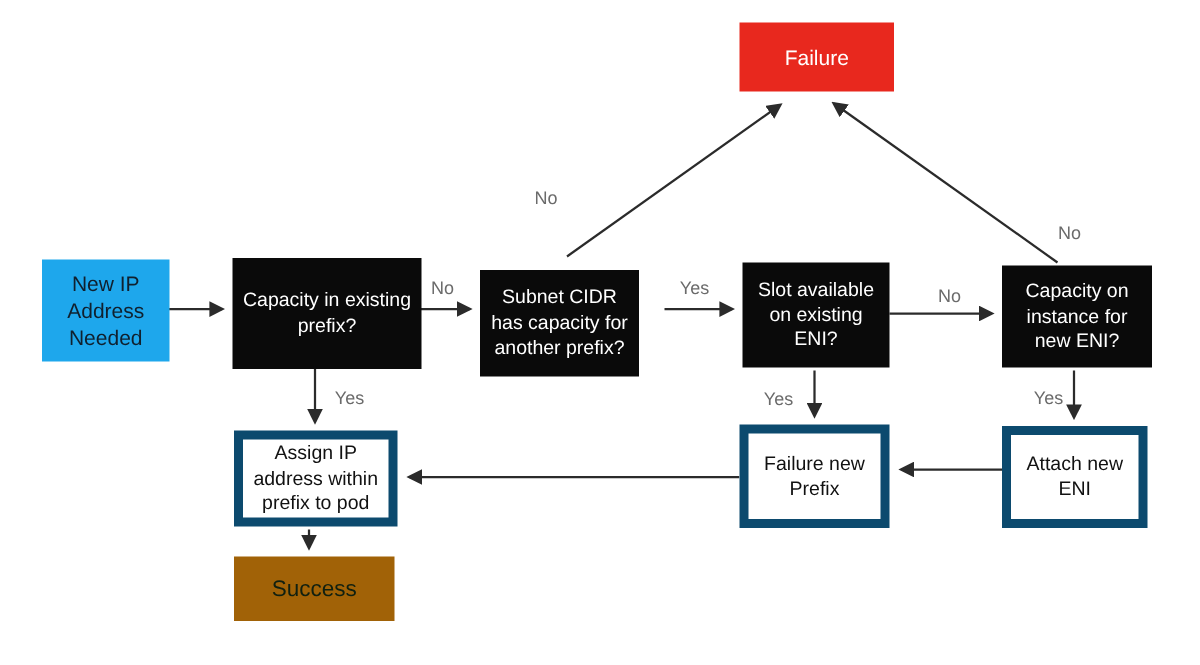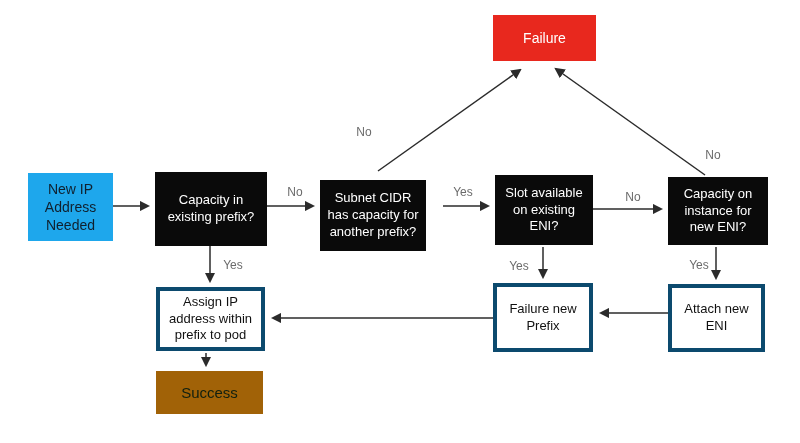--- a/index.html
+++ b/index.html
@@ -6,21 +6,21 @@
   .canvas{
     position:relative;width:800px;height:443px;background:#ffffff;overflow:hidden;
     font-family:"Liberation Sans","DejaVu Sans",sans-serif;
   }
   .node{
     position:absolute;display:flex;align-items:center;justify-content:center;
     text-align:center;box-sizing:border-box;font-weight:400;line-height:1.3;
   }
   .node.start{background:#1ea7ec;color:#10202e;font-size:14px;padding:4px;}
   .node.decision{background:#0a0a0a;color:#ffffff;font-size:13px;padding:4px;}
-  .node.process{background:#ffffff;color:#111111;border:4px solid #0c4a6e;font-size:13px;padding:3px;}
+  .node.process{background:#ffffff;color:#111111;border:6px solid #0c4a6e;font-size:13px;padding:3px;}
   .node.failure{background:#e8281e;color:#ffffff;font-size:14px;}
   .node.success{background:#a16207;color:#102010;font-size:15px;}
   .edge-label{
     position:absolute;transform:translate(-50%,-50%);
     font-size:12px;color:#6b6b6b;font-weight:400;white-space:nowrap;
   }
   svg.edges{position:absolute;left:0;top:0;width:800px;height:443px;pointer-events:none;}
   svg.edges line{stroke:#2b2b2b;stroke-width:1.5;}
 </style>
 </head>
@@ -55,21 +55,21 @@
 
     <line x1="668" y1="313" x2="601" y2="313" marker-end="url(#arrow)"></line>
 
     <line x1="493" y1="318" x2="273" y2="318" marker-end="url(#arrow)"></line>
 
     <line x1="206" y1="353" x2="206" y2="365" marker-end="url(#arrow)"></line>
   </svg>
 
   <div class="node start" style="left:28px;top:173px;width:85px;height:68px;">New IP Address Needed</div>
 
-  <div class="node decision" style="left:155px;top:172px;width:112px;height:74px;">Capacity in existing prefix?</div>
+  <div class="node decision" style="left:155px;top:172px;width:126px;height:74px;">Capacity in existing prefix?</div>
 
   <div class="node decision" style="left:320px;top:180px;width:106px;height:71px;">Subnet CIDR has capacity for another prefix?</div>
 
   <div class="node decision" style="left:495px;top:175px;width:98px;height:70px;">Slot available on existing ENI?</div>
 
   <div class="node decision" style="left:668px;top:177px;width:100px;height:68px;">Capacity on instance for new ENI?</div>
 
   <div class="node failure" style="left:493px;top:15px;width:103px;height:46px;">Failure</div>
 
   <div class="node process" style="left:156px;top:287px;width:109px;height:64px;">Assign IP address within prefix to pod</div>

